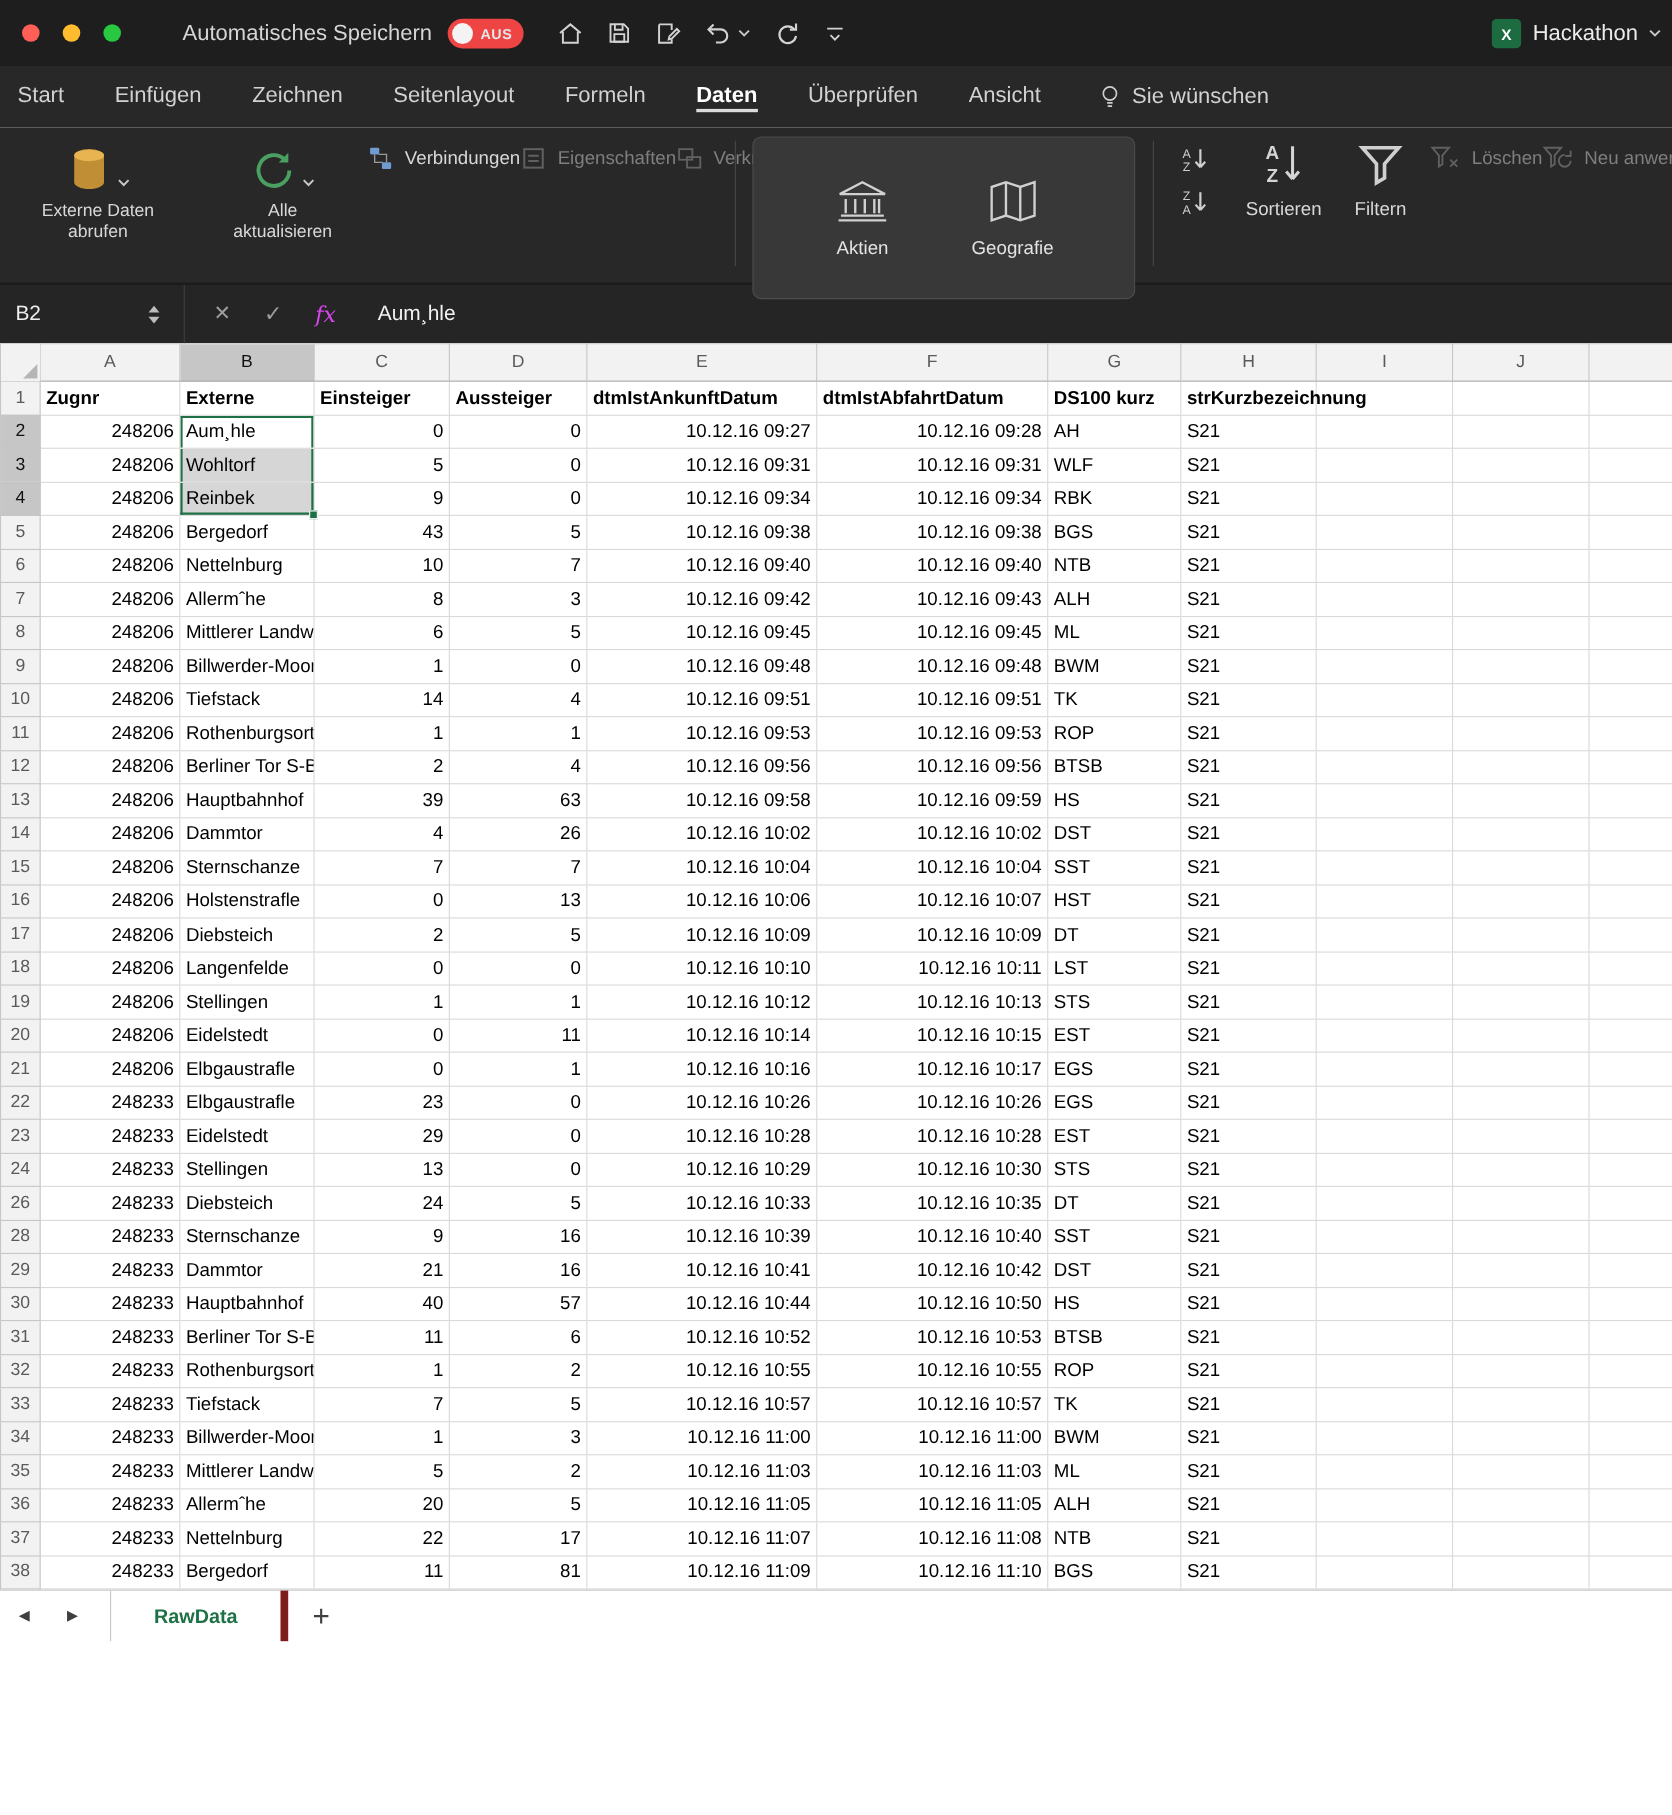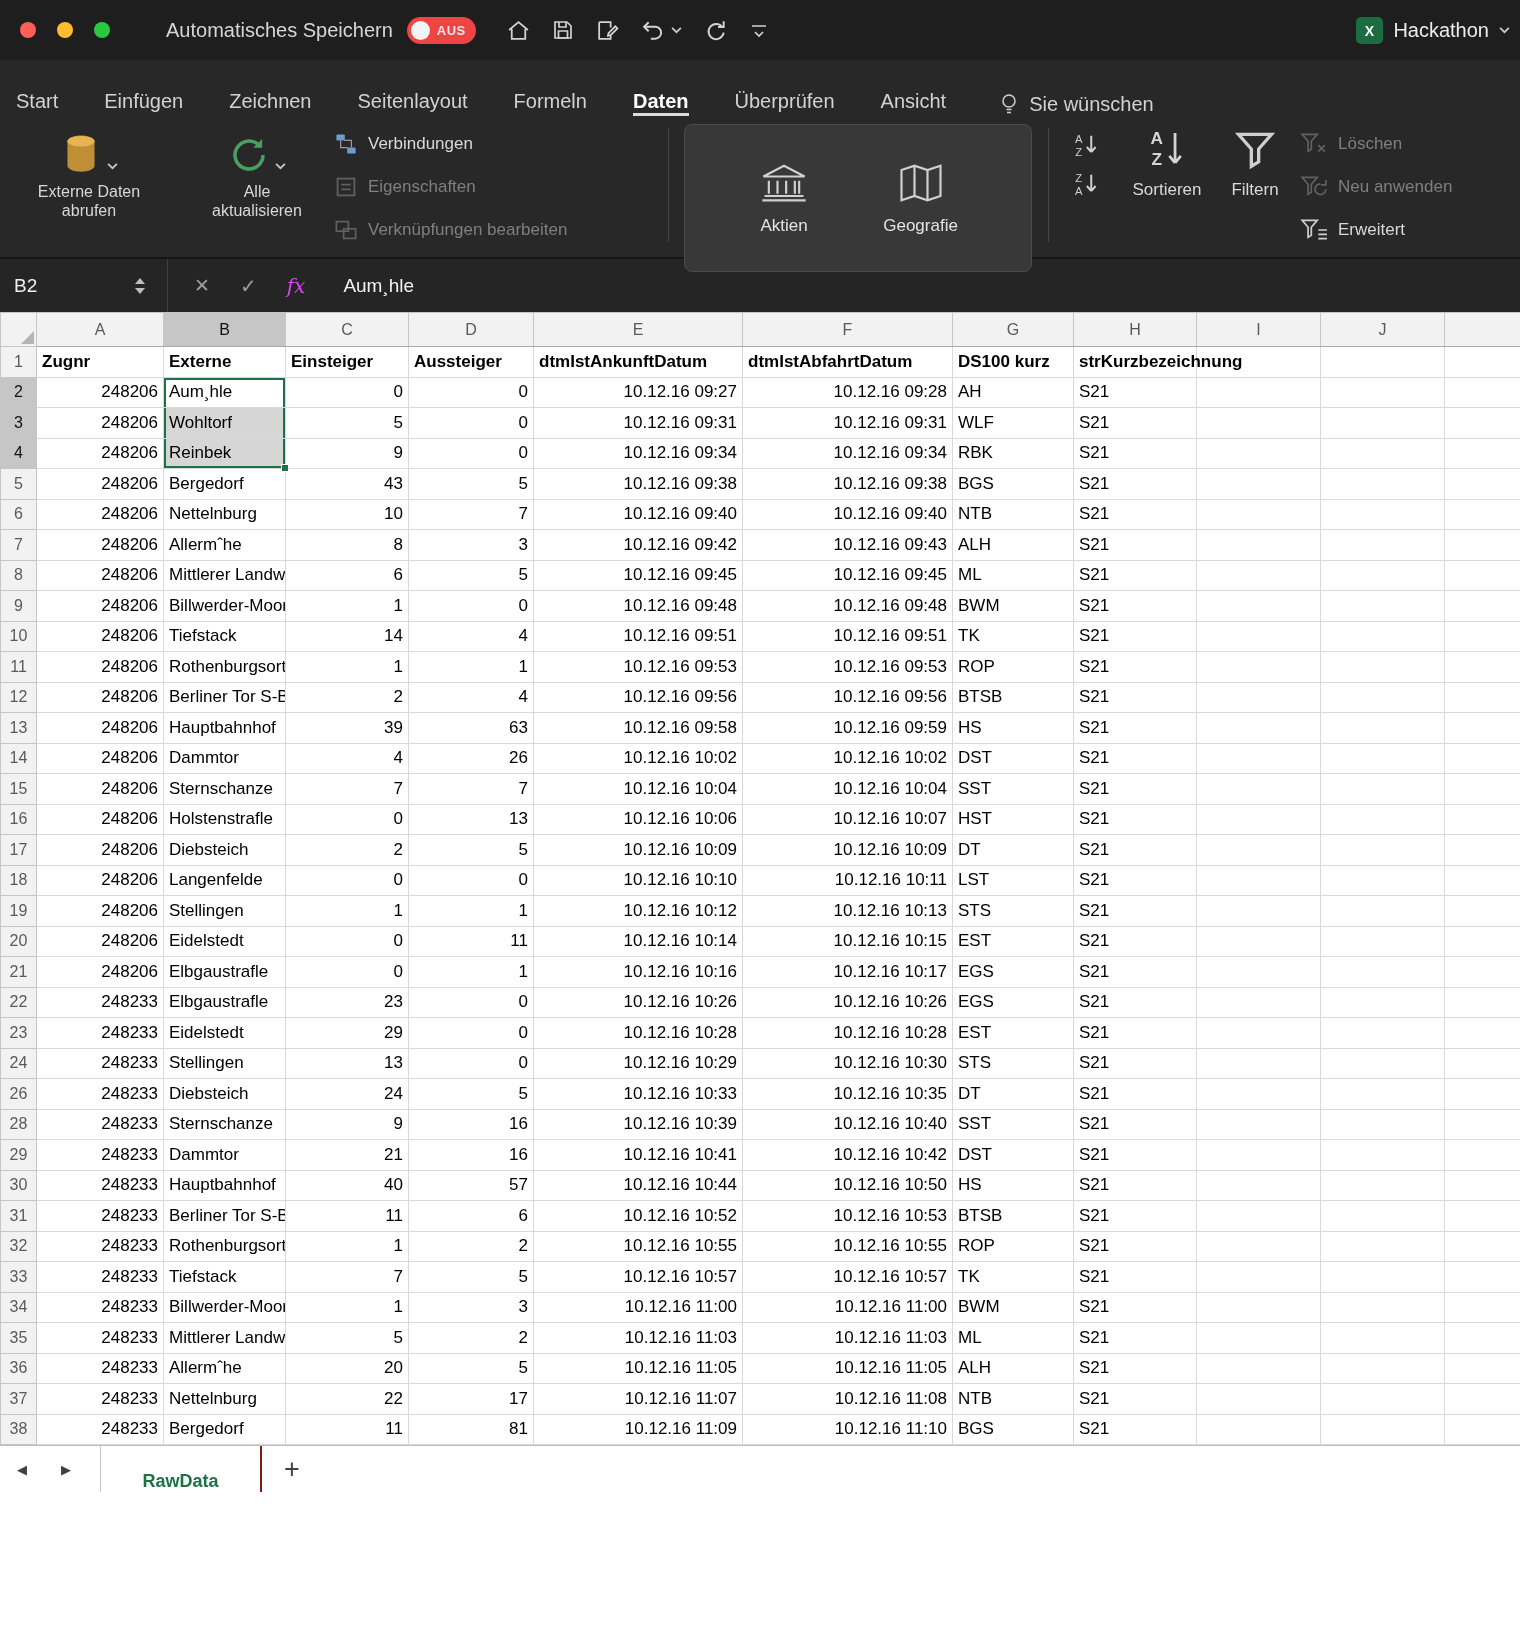--- a/index.html
+++ b/index.html
@@ -16,32 +16,32 @@
   .as-pill{display:flex;align-items:center;background:#ef4444;border-radius:14px;height:27px;padding:0 10px 0 4px;gap:7px;cursor:default;}
   .as-knob{width:19px;height:19px;background:#f3f3f3;border-radius:50%;display:block;}
   .as-state{font-size:13px;font-weight:700;color:#e6e6e6;letter-spacing:.5px;}
   .qat{display:flex;align-items:center;gap:20px;margin-left:30px;}
   .qat svg{display:block}
   .tchev{color:#c9c9c9}
   .tright{position:absolute;right:10px;top:0;height:60px;display:flex;align-items:center;gap:10px;}
   .doc-title{font-size:20px;color:#ececec;white-space:nowrap;}
 
   
-  .rtabs{height:56px;background:#282828;display:flex;align-items:flex-end;padding-left:16px;gap:46px;}
+  .rtabs{height:56px;background:#282828;display:flex;align-items:center;padding-left:16px;gap:46px;}
   .rtab{display:flex;align-items:center;font-size:20px;color:#d2d2d2;white-space:nowrap;border-bottom:3px solid transparent;padding-top:2px;}
   .rtab.active{color:#fff;font-weight:700;border-bottom-color:#dcdcdc;}
   .tellme{display:flex;align-items:center;gap:9px;font-size:20px;color:#d2d2d2;margin-left:6px;white-space:nowrap;}
 
   
   .ribbon-body{height:142px;background:#282828;position:relative;border-bottom:1px solid #151515;}
   .rsep{position:absolute;top:12px;width:1px;height:114px;background:#474747;}
   .rbig{position:absolute;top:8px;display:flex;flex-direction:column;align-items:center;color:#d8d8d8;}
   .rbig-iconrow{display:flex;align-items:flex-end;gap:5px;height:52px;}
   .rbig-label{font-size:16px;line-height:19px;text-align:center;margin-top:6px;white-space:normal;}
-  .rstack{position:absolute;top:6px;display:flex;flex-direction:column;}
+  .rstack{position:absolute;top:6px;display:flex;flex-direction:row;}
   .rsmall{display:flex;align-items:center;gap:10px;height:43px;font-size:17px;color:#d8d8d8;white-space:nowrap;}
   .rsmall.disabled{color:#7f7f7f;}
   .rsmall.disabled svg{opacity:.55}
   .datatypes{position:absolute;left:684px;top:8px;width:348px;height:148px;background:#383838;border:1px solid #4d4d4d;border-radius:8px;display:flex;align-items:center;justify-content:space-evenly;}
   .dtitem{display:flex;flex-direction:column;align-items:center;gap:10px;color:#e3e3e3;font-size:17px;}
   .azstack{position:absolute;left:1070px;top:16px;display:flex;flex-direction:column;gap:14px;}
   .sortfilter-label{font-size:17px;color:#d8d8d8;margin-top:8px;text-align:center;}
 
   
   .formulabar{height:54px;background:#252525;display:flex;align-items:center;border-top:1px solid #181818;}
@@ -69,21 +69,21 @@
   .c{border:1px solid #d9d9d9;font-size:17px;color:#000;padding:0 5px;white-space:nowrap;overflow:hidden;}
   .c.hd{font-weight:700;}
   .al{text-align:left}.ar{text-align:right}
   .ovr{overflow:visible;}
   .rel{position:relative;}
   .fillhandle{position:absolute;right:-4px;bottom:-4px;width:8px;height:8px;background:#1e7145;border:1.5px solid #fff;z-index:6;display:block;}
 
   
   .sheetbar{height:47px;border-top:1px solid #bfbfbf;background:#fff;display:flex;align-items:stretch;}
   .snav{display:flex;align-items:center;font-size:13px;color:#3f3f3f;padding:0 17px;}
-  .sheettab{width:162px;margin-left:12px;border-left:1px solid #c6c6c6;border-right:2px solid #7f1d1d;display:flex;align-items:flex-end;justify-content:center;}
+  .sheettab{width:162px;margin-left:12px;border-left:1px solid #c6c6c6;border-right:7px solid #7f1d1d;display:flex;align-items:center;justify-content:center;}
   .sheettab span{color:#1e7145;font-weight:700;font-size:18px;}
   .saddtab{display:flex;align-items:center;font-size:27px;font-weight:300;color:#3f3f3f;padding:0 22px;}
 
   svg{vertical-align:middle}
 </style>
 </head>
 <body>
 
 <div class="titlebar">
   <div class="tlights">

